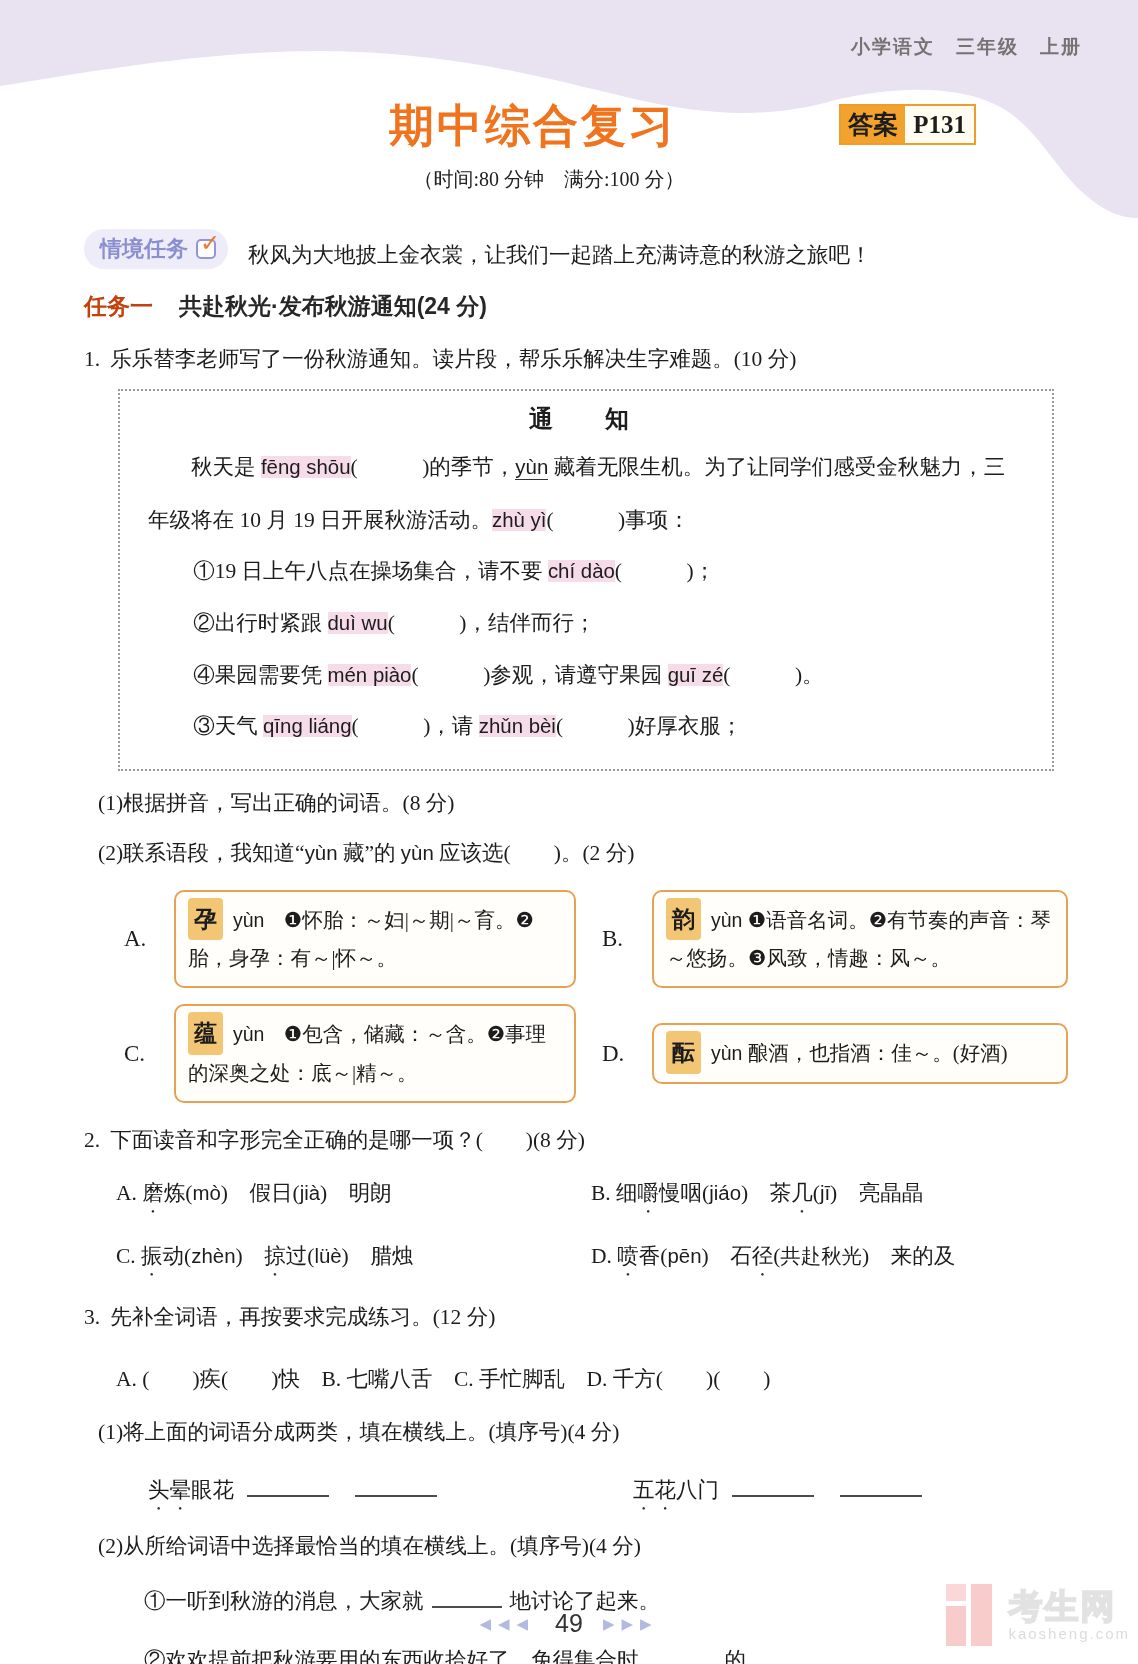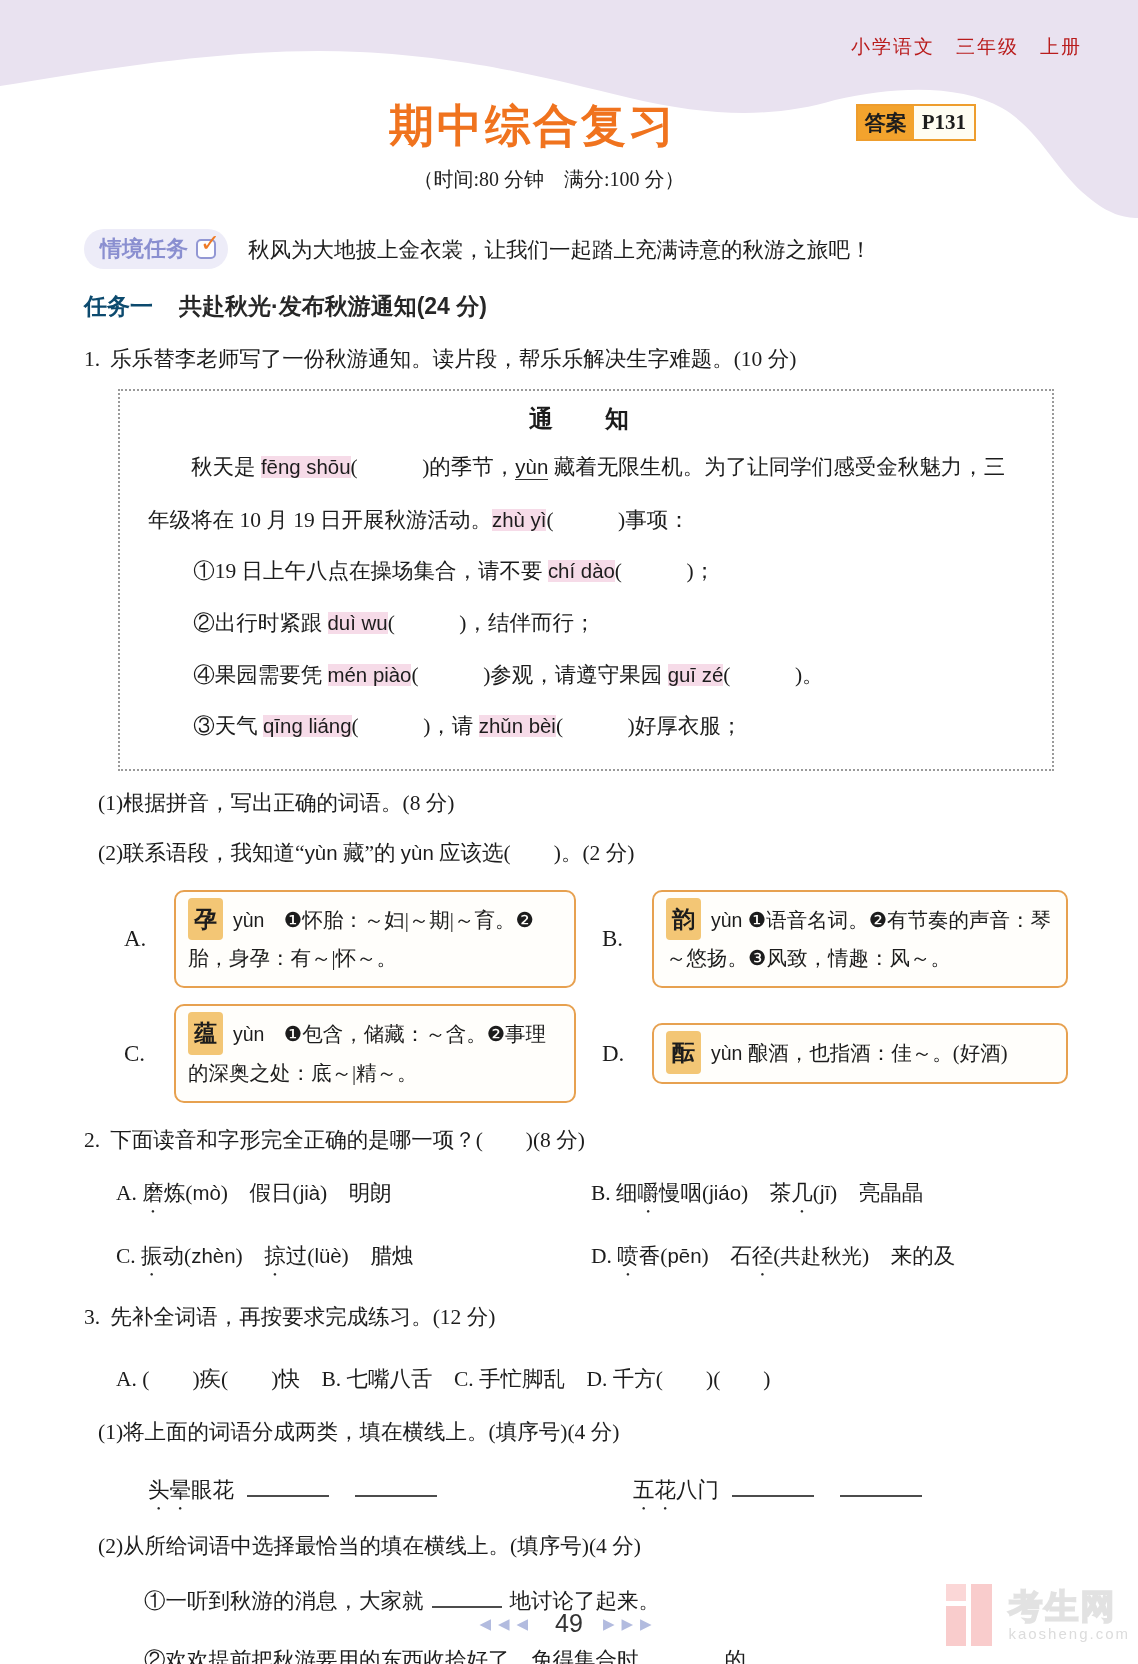--- a/index.html
+++ b/index.html
@@ -12,65 +12,65 @@
     overflow: hidden;
     font-family: "Liberation Serif", "DejaVu Serif", serif;
     color: #1c1c1c;
   }
 
   
   .band { position:absolute; top:0; left:0; width:1138px; height:220px; }
   .edition {
     position:absolute; top:34px; right:56px;
     font-family:"Liberation Sans","DejaVu Sans",sans-serif;
-    font-weight:normal; font-size:19px; color:#b91c1c; letter-spacing:2px;
+    font-weight:bold; font-size:19px; color:#737373; letter-spacing:2px;
   }
   .title-row { position:relative; padding-top:96px; text-align:center; }
   .page-title {
     display:inline-block; margin-left:-72px;
     font-family:"Liberation Sans","DejaVu Sans",sans-serif;
     font-weight:900; font-size:45px; color:#f0731e; letter-spacing:3px;
   }
   .answer-badge {
     position:absolute; top:104px; right:162px;
     display:flex; align-items:center;
-    border:2px solid #ee9d2d; font-size:21px; line-height:1;
+    border:2px solid #ee9d2d; font-size:25px; line-height:1;
   }
   .answer-badge .lab {
     background:#f3a32d; color:#1d1d1d; font-weight:bold;
     font-family:"Liberation Sans","DejaVu Sans",sans-serif;
     padding:6px 7px;
   }
   .answer-badge .pg {
     background:#fffdf2; color:#1d1d1d; font-weight:bold;
     font-family:"Liberation Serif","DejaVu Serif",serif;
     padding:6px 8px;
   }
   .subtitle { text-align:center; margin-top:10px; margin-left:-40px; font-size:20px; color:#222; }
 
   
   .content { position:relative; padding:0 70px 0 84px; font-size:21.5px; }
 
-  .scenario { margin-top:36px; display:flex; align-items:center; gap:20px; }
+  .scenario { margin-top:36px; display:flex; align-items:flex-end; gap:20px; }
   .scen-badge {
     display:flex; align-items:center; gap:8px;
     background:#edecf8; border-radius:20px; padding:5px 12px 5px 16px;
     color:#8a8fd0; font-weight:bold; font-size:22px;
     font-family:"Liberation Sans","DejaVu Sans",sans-serif;
   }
   .checkbox { position:relative; width:20px; height:20px; border:2px solid #9297d4; border-radius:5px; background:#fdfdff; }
   .checkbox .tick {
     position:absolute; top:-12px; left:2px; color:#ef7a26;
     font-size:24px; font-weight:bold; font-family:"DejaVu Sans",sans-serif;
   }
   .scen-intro { font-size:21.5px; }
 
   .task-row { margin-top:22px; display:flex; align-items:baseline; gap:26px; }
   .task-label {
-    color:#0c4a6e; font-weight:bold; font-size:23px;
+    color:#c2410c; font-weight:bold; font-size:23px;
     font-family:"Liberation Sans","DejaVu Sans",sans-serif;
   }
   .task-heading {
     color:#272727; font-weight:bold; font-size:23px;
     font-family:"Liberation Sans","DejaVu Sans",sans-serif;
   }
 
   .stem { margin-top:22px; }
   .stem .no { margin-right:10px; }
 

